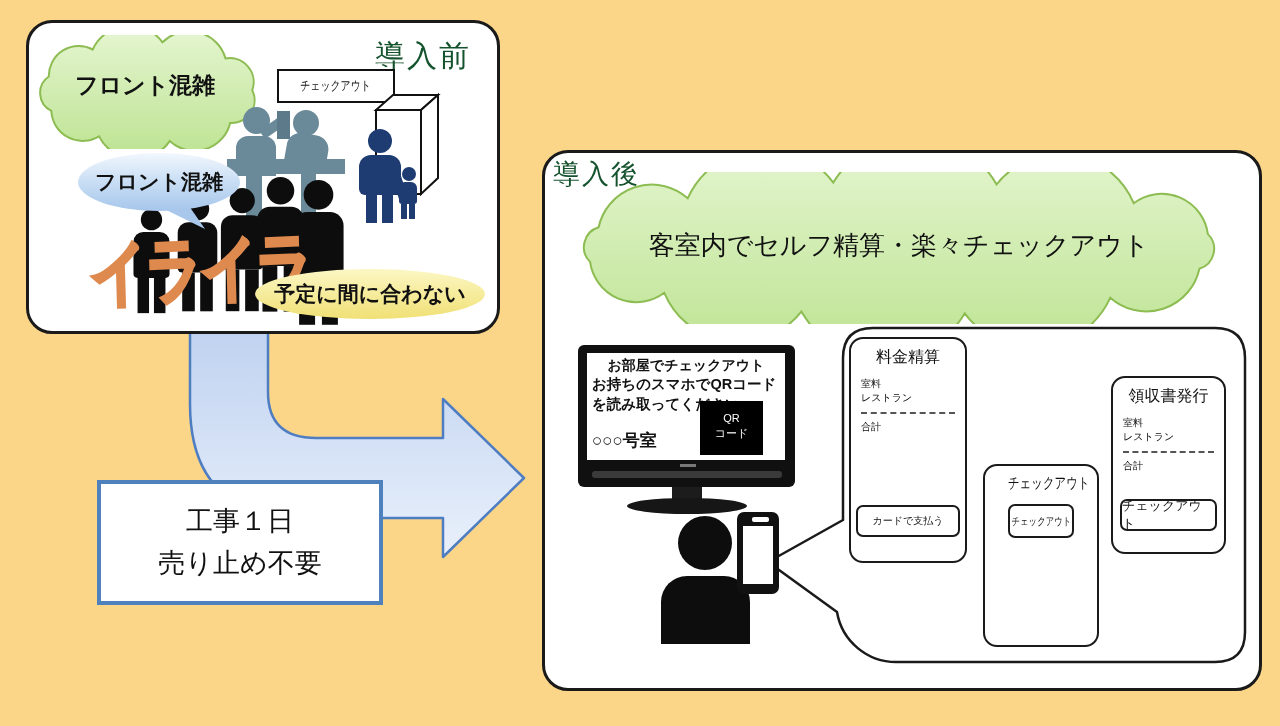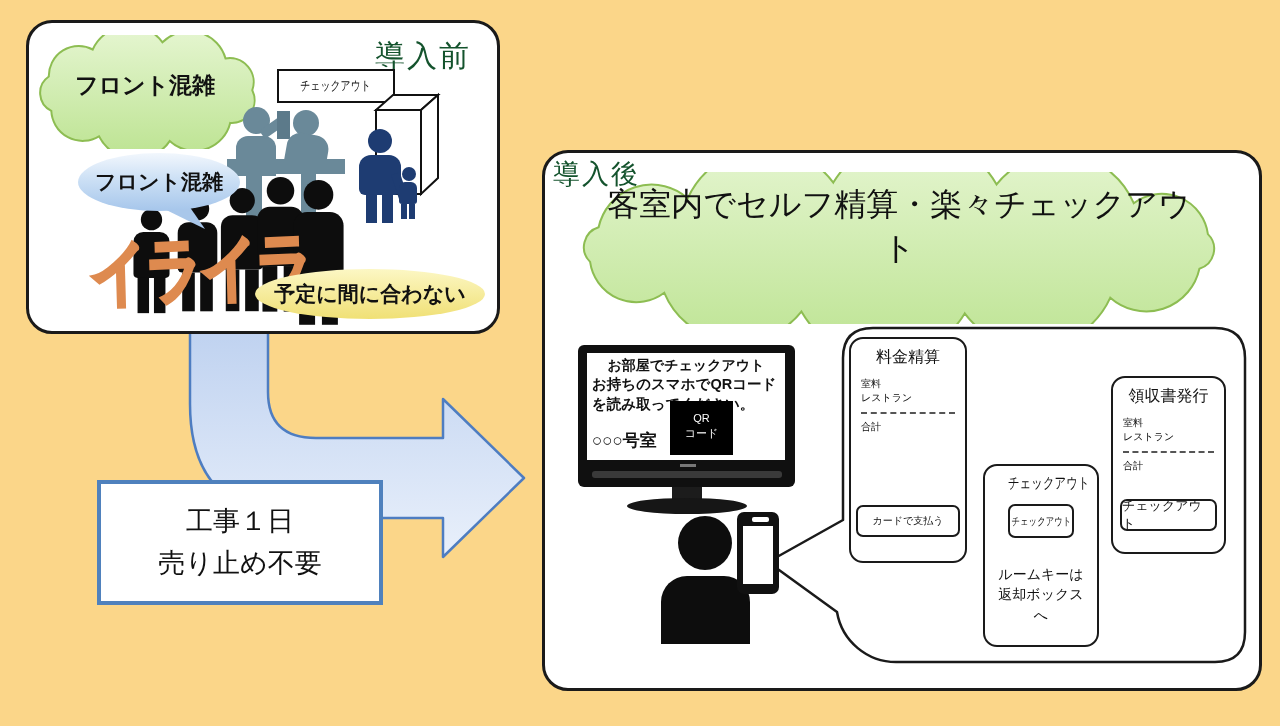--- a/index.html
+++ b/index.html
@@ -23,21 +23,21 @@
   .stress-text{position:absolute;font-weight:bold;color:rgba(247,205,168,.85);-webkit-text-stroke:3px #DE8A4F;letter-spacing:-3px;transform:scale(.98,1.22) rotate(-2deg);transform-origin:top left;}
   
   .monitor-bezel{position:absolute;left:578px;top:345px;width:217px;height:142px;background:#101010;border-radius:6px;}
   .monitor-screen{position:absolute;left:587px;top:353px;width:198px;height:107px;background:#fff;}
   .monitor-slot{position:absolute;left:592px;top:471px;width:190px;height:7px;background:#3a3a3a;border-radius:3px;}
   .monitor-logo{position:absolute;left:680px;top:464px;width:16px;height:3px;background:#777;}
   .monitor-neck{position:absolute;left:672px;top:487px;width:30px;height:14px;background:#1c1c1c;}
   .monitor-base{position:absolute;left:627px;top:498px;width:120px;height:16px;background:#161616;border-radius:50%;}
   .screen-title{position:absolute;left:589px;top:357px;width:194px;text-align:center;font-size:14px;font-weight:bold;color:#111;}
   .screen-body{position:absolute;left:592px;top:375px;width:196px;font-size:14.5px;font-weight:bold;line-height:1.35;color:#111;}
-  .qr-box{position:absolute;left:670px;top:401px;width:63px;height:54px;background:#000;color:#fff;text-align:center;font-size:11px;line-height:1.35;padding-top:10px;box-sizing:border-box;}
+  .qr-box{position:absolute;left:700px;top:401px;width:63px;height:54px;background:#000;color:#fff;text-align:center;font-size:11px;line-height:1.35;padding-top:10px;box-sizing:border-box;}
   .room-no{position:absolute;left:592px;top:429px;font-size:17px;font-weight:bold;color:#111;}
   
   .flow-panel{position:absolute;background:#fff;border:2px solid #1a1a1a;border-radius:14px;box-sizing:border-box;padding:8px 10px;color:#111;}
   .flow-title{text-align:center;font-size:16px;margin-bottom:9px;white-space:nowrap;}
   .flow-item{font-size:10px;line-height:1.4;}
   .flow-div{border-top:2px dashed #555;margin:7px 0 6px 0;}
   .flow-btn{position:absolute;border:2px solid #1a1a1a;border-radius:7px;background:#fff;display:flex;align-items:center;justify-content:center;color:#111;}
   .note{position:absolute;left:0;right:0;text-align:center;font-size:14px;line-height:1.45;color:#111;}
   .trans-box{position:absolute;left:97px;top:480px;width:286px;height:125px;background:#fff;border:4px solid #4F81BD;box-sizing:border-box;display:flex;flex-direction:column;align-items:center;justify-content:center;font-size:27px;color:#111;line-height:1.55;}
 </style>
@@ -156,21 +156,21 @@
     <div>工事１日</div>
     <div>売り止め不要</div>
   </div>
 
   <div class="panel-box" style="left:542px;top:150px;width:714px;height:535px"></div>
   <div class="section-title" style="left:553px;top:156px;font-size:27px">導入後</div>
 
   <svg class="abs" style="left:563px;top:172px" width="672" height="152">
     <path fill="url(#cloudGrad)" stroke="#8DBD52" stroke-width="2" d="M 35.6 55.3 A 54.3 54.3 0 0 1 124.7 26.3 A 85.0 85.0 0 0 1 270.3 10.6 A 94.7 94.7 0 0 1 433.6 12.4 A 80.3 80.3 0 0 1 570.7 31.2 A 46.6 46.6 0 0 1 644.9 62.1 A 20.7 20.7 0 0 1 636.4 96.7 A 54.3 54.3 0 0 1 547.3 125.7 A 85.0 85.0 0 0 1 401.7 141.4 A 94.7 94.7 0 0 1 238.4 139.6 A 80.3 80.3 0 0 1 101.3 120.8 A 46.6 46.6 0 0 1 27.1 89.9 A 20.7 20.7 0 0 1 35.6 55.3 Z"></path>
   </svg>
-  <div class="cloud-text" style="left:593px;top:196px;width:612px;height:62px;font-size:32px;font-weight:normal">客室内でセルフ精算・楽々チェックアウト</div>
+  <div class="cloud-text" style="left:593px;top:214px;width:612px;height:62px;font-size:26px;font-weight:normal">客室内でセルフ精算・楽々チェックアウト</div>
 
   <div class="monitor-bezel"></div>
   <div class="monitor-screen"></div>
   <div class="monitor-logo"></div>
   <div class="monitor-slot"></div>
   <div class="monitor-neck"></div>
   <div class="monitor-base"></div>
   <div class="screen-title">お部屋でチェックアウト</div>
   <div class="screen-body">お持ちのスマホでQRコードを読み取ってください。</div>
   <div class="qr-box">
@@ -194,23 +194,20 @@
     </div>
   </div>
 
   <div class="flow-panel" style="left:983px;top:464px;width:116px;height:183px">
     <div class="flow-title" style="font-size:15px">
       <span class="narrow">チェックアウト</span>
     </div>
     <div class="flow-btn" style="left:50%;transform:translateX(-50%);top:38px;width:62px;height:30px;font-size:11px">
       <span class="narrow">チェックアウト</span>
     </div>
-    <div class="note" style="top:98px">
-      <span style="display:inline-block;width:92px">ルームキーは 返却ボックス へ</span>
-    </div>
   </div>
 
   <div class="flow-panel" style="left:1111px;top:376px;width:115px;height:178px">
     <div class="flow-title">領収書発行</div>
     <div class="flow-item">室料</div>
     <div class="flow-item">レストラン</div>
     <div class="flow-div"></div>
     <div class="flow-item">合計</div>
     <div class="flow-btn" style="left:7px;right:7px;bottom:21px;height:28px;font-size:13px">
       <span>チェックアウト</span>

